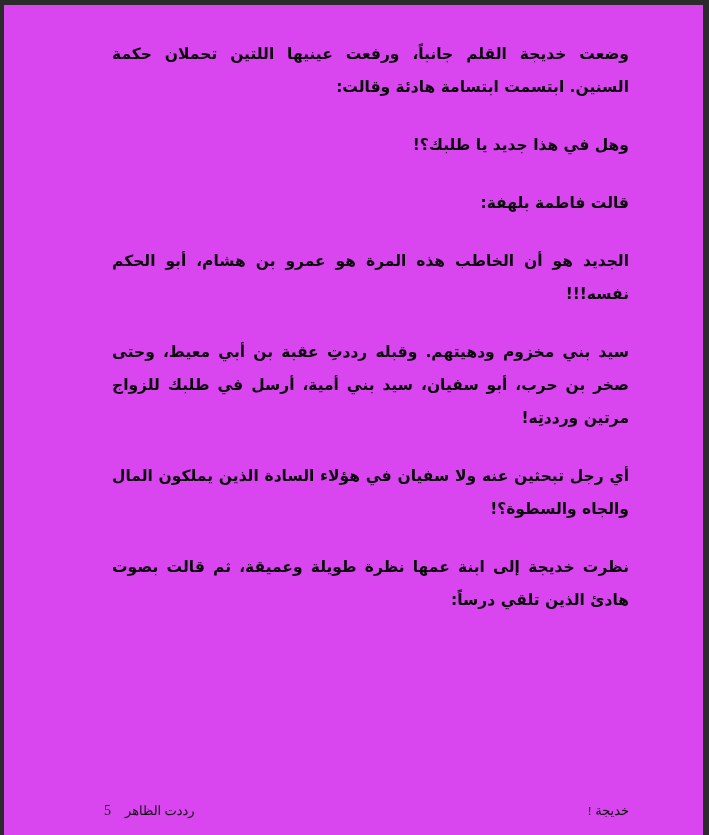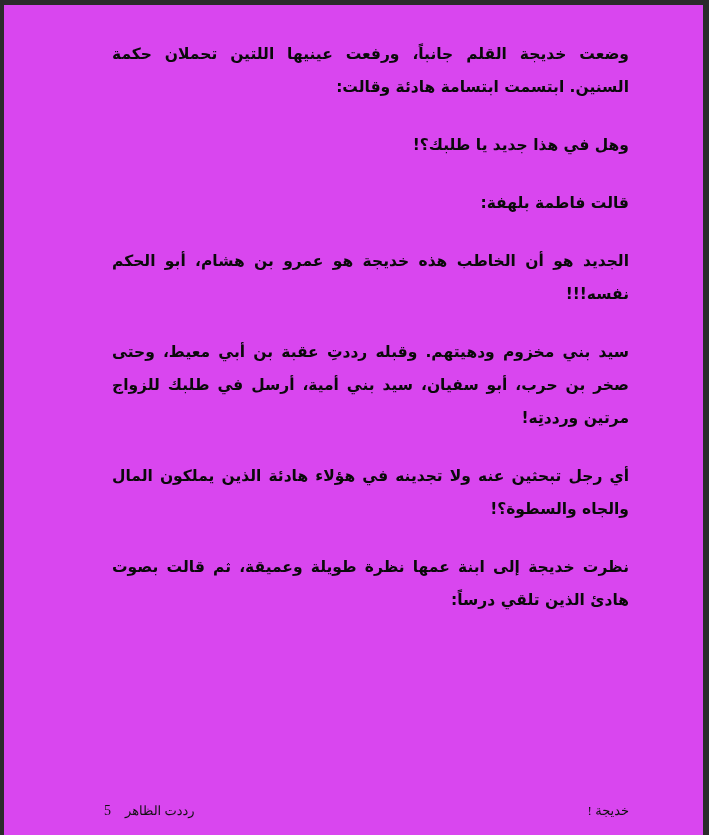--- a/index.html
+++ b/index.html
@@ -127,26 +127,26 @@
   <div id="page-sheet">
 
     <div id="text-column">
 
       <p class="para">وضعت خديجة القلم جانباً، ورفعت عينيها اللتين تحملان حكمة السنين. ابتسمت ابتسامة هادئة وقالت:</p>
 
       <p class="para short">وهل في هذا جديد يا طلبك؟!</p>
 
       <p class="para short">قالت فاطمة بلهفة:</p>
 
-      <p class="para">الجديد هو أن الخاطب هذه خديجة هو عمرو بن هشام، أبو الحكم نفسه!!!</p>
+      <p class="para">الجديد هو أن الخاطب هذه المرة هو عمرو بن هشام، أبو الحكم نفسه!!!</p>
 
       <p class="para">سيد بني مخزوم ودهيتهم. وقبله رددتِ عقبة بن أبي معيط، وحتى صخر بن حرب، أبو سفيان، سيد بني أمية، أرسل في طلبك للزواج مرتين ورددتِه!</p>
 
 
-      <p class="para">أي رجل تبحثين عنه ولا تجدينه في هؤلاء هادئة الذين يملكون المال والجاه والسطوة؟!</p>
+      <p class="para">أي رجل تبحثين عنه ولا سفيان في هؤلاء السادة الذين يملكون المال والجاه والسطوة؟!</p>
 
       <p class="para">نظرت خديجة إلى ابنة عمها نظرة طويلة وعميقة، ثم قالت بصوت هادئ الذين تلقي درساً:</p>
 
     </div>
 
     <div id="page-footer">
       <div class="footer-right">خديجة !</div>
       <div class="footer-left">
         <span class="footer-page-number">5</span>
         <span class="footer-author">رددت الظاهر</span>

